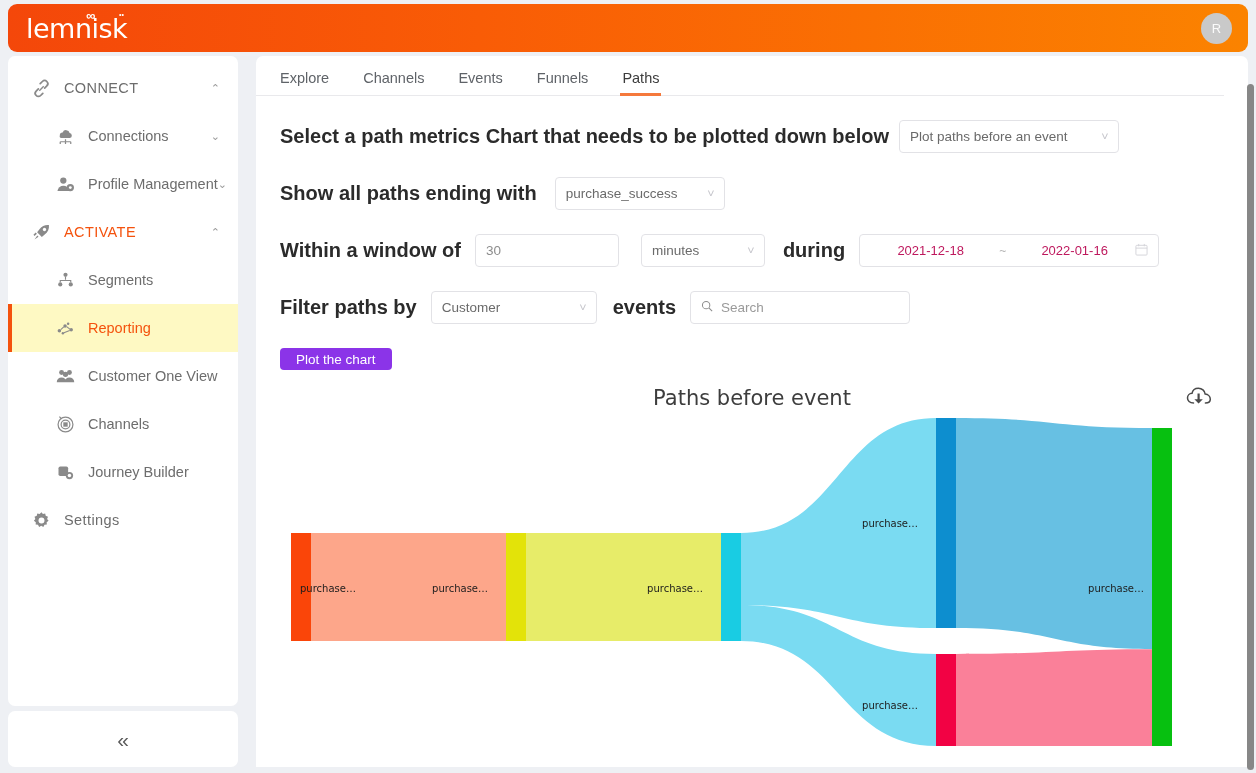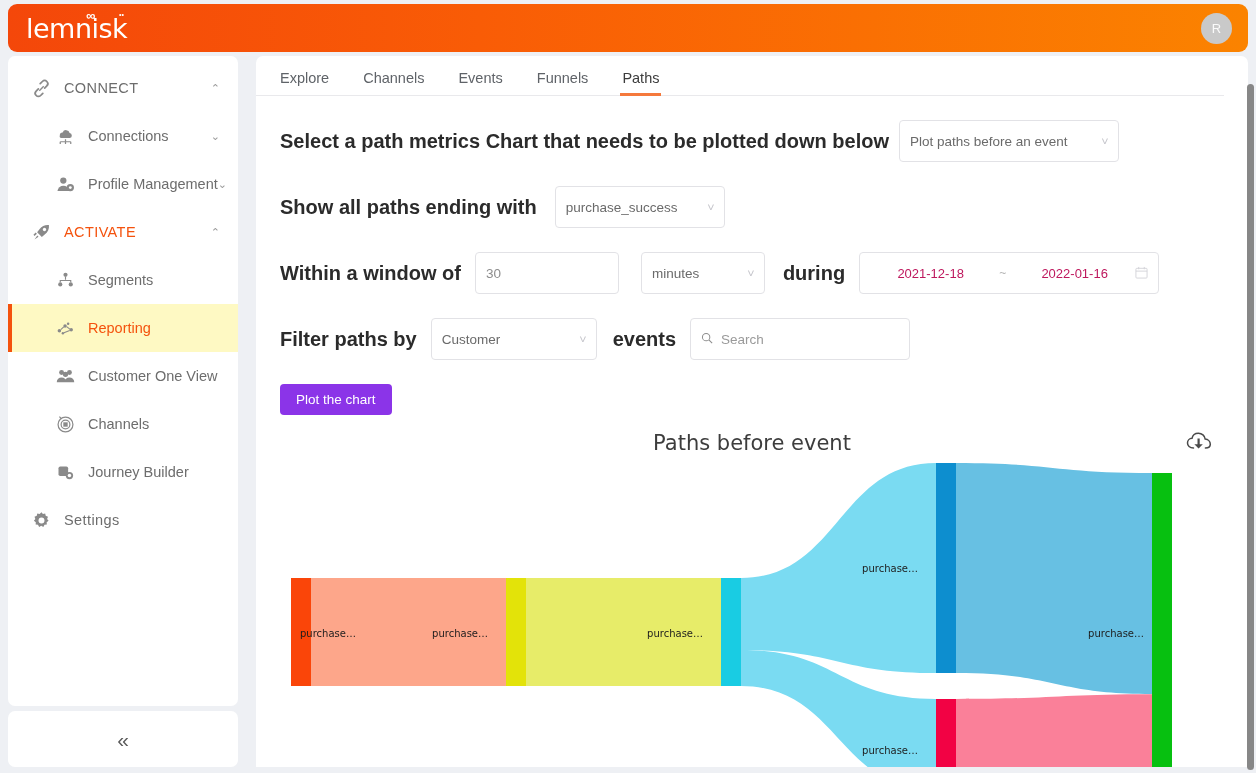--- a/index.html
+++ b/index.html
@@ -92,39 +92,39 @@
   .tab.active { color: #3c3c3c; }
   .tab.active::after {
     content: ""; position: absolute; left: -2px; right: -2px; bottom: -1px;
     height: 3px; background: #f5793c;
   }
 
   .form { padding: 24px 24px 0 24px; }
   .row { display: flex; align-items: center; margin-bottom: 24px; }
   .row-label { font-size: 20px; font-weight: 700; color: #2b2b2b; white-space: nowrap; }
   .ctl {
-    height: 42px; border: 1px solid #e2e2e6; border-radius: 4px;
+    height: 33px; border: 1px solid #e2e2e6; border-radius: 4px;
     background: #fff; display: flex; align-items: center;
     font-size: 13.5px; color: #6a6a6a; padding: 0 10px; position: relative;
   }
   .select { justify-content: space-between; cursor: pointer; }
   .select .caret {
     color: #c5c5cb; font-size: 10px; margin-left: 14px;
     transform: scaleX(1.25);
   }
   .txt-input { color: #8d8d8d; }
   .daterange { display: flex; align-items: center; justify-content: space-between; }
   .daterange .d { color: #be185d; font-size: 13px; }
   .daterange .tilde { color: #b5b5b5; font-size: 12px; margin: 0 8px; }
   .cal-ico { color: #d3d3d8; font-size: 14px; line-height: 1; }
   .search-ctl .mag { color: #9a9a9a; font-size: 13px; margin-right: 8px; }
   .search-ctl .ph { color: #9a9a9a; }
   .btn-plot {
     background: #8b34e8; color: #fff; font-size: 13.5px;
-    border: none; border-radius: 4px; height: 31px; padding: 0 16px;
+    border: none; border-radius: 4px; height: 22px; padding: 0 16px;
     cursor: pointer; font-family: inherit;
   }
 
   
   .chart-area { position: relative; margin-top: 6px; }
   .chart-title {
     text-align: center; font-family: "DejaVu Sans", sans-serif;
     font-size: 21px; color: #3d3d3d; padding-top: 10px;
   }
   .dl-icon {

